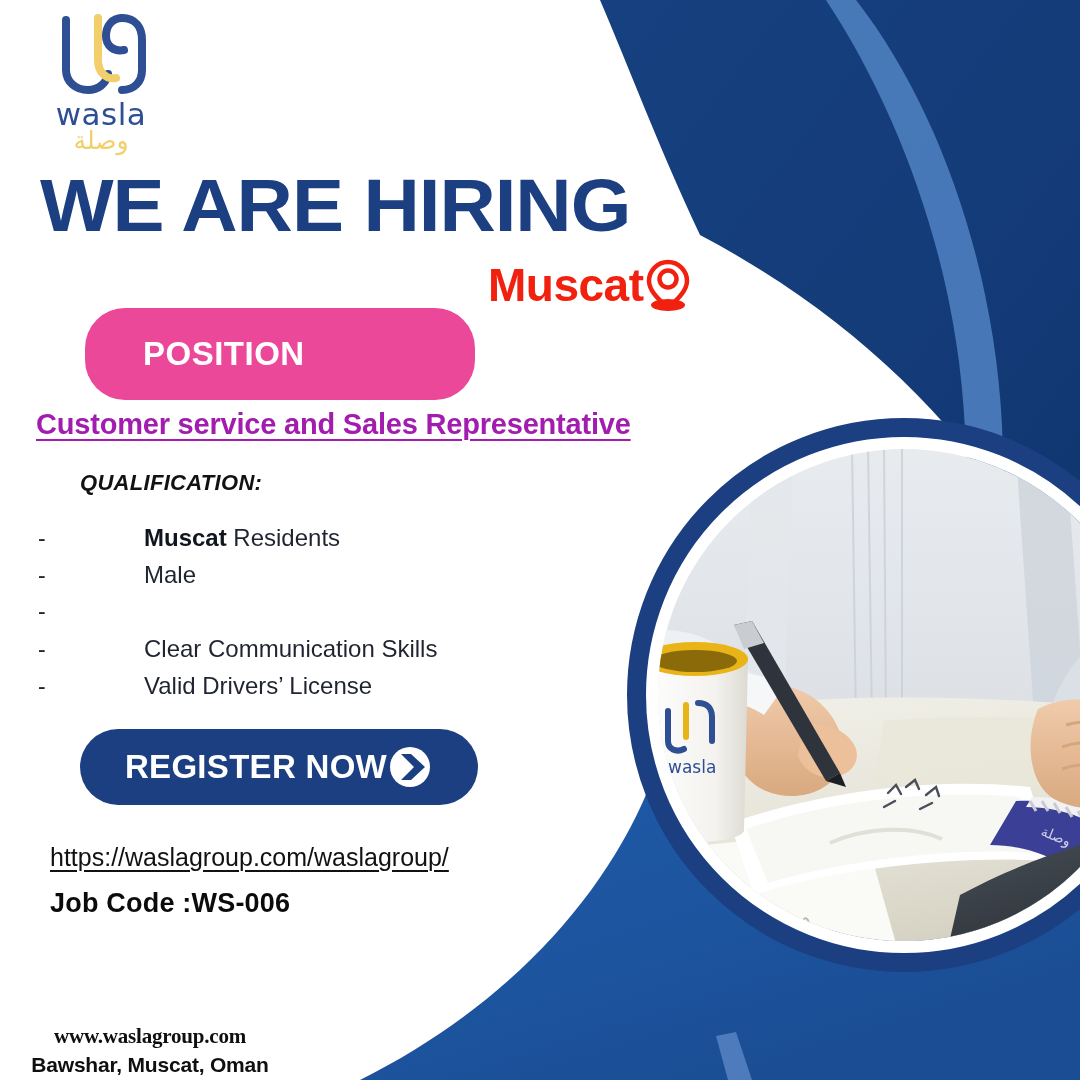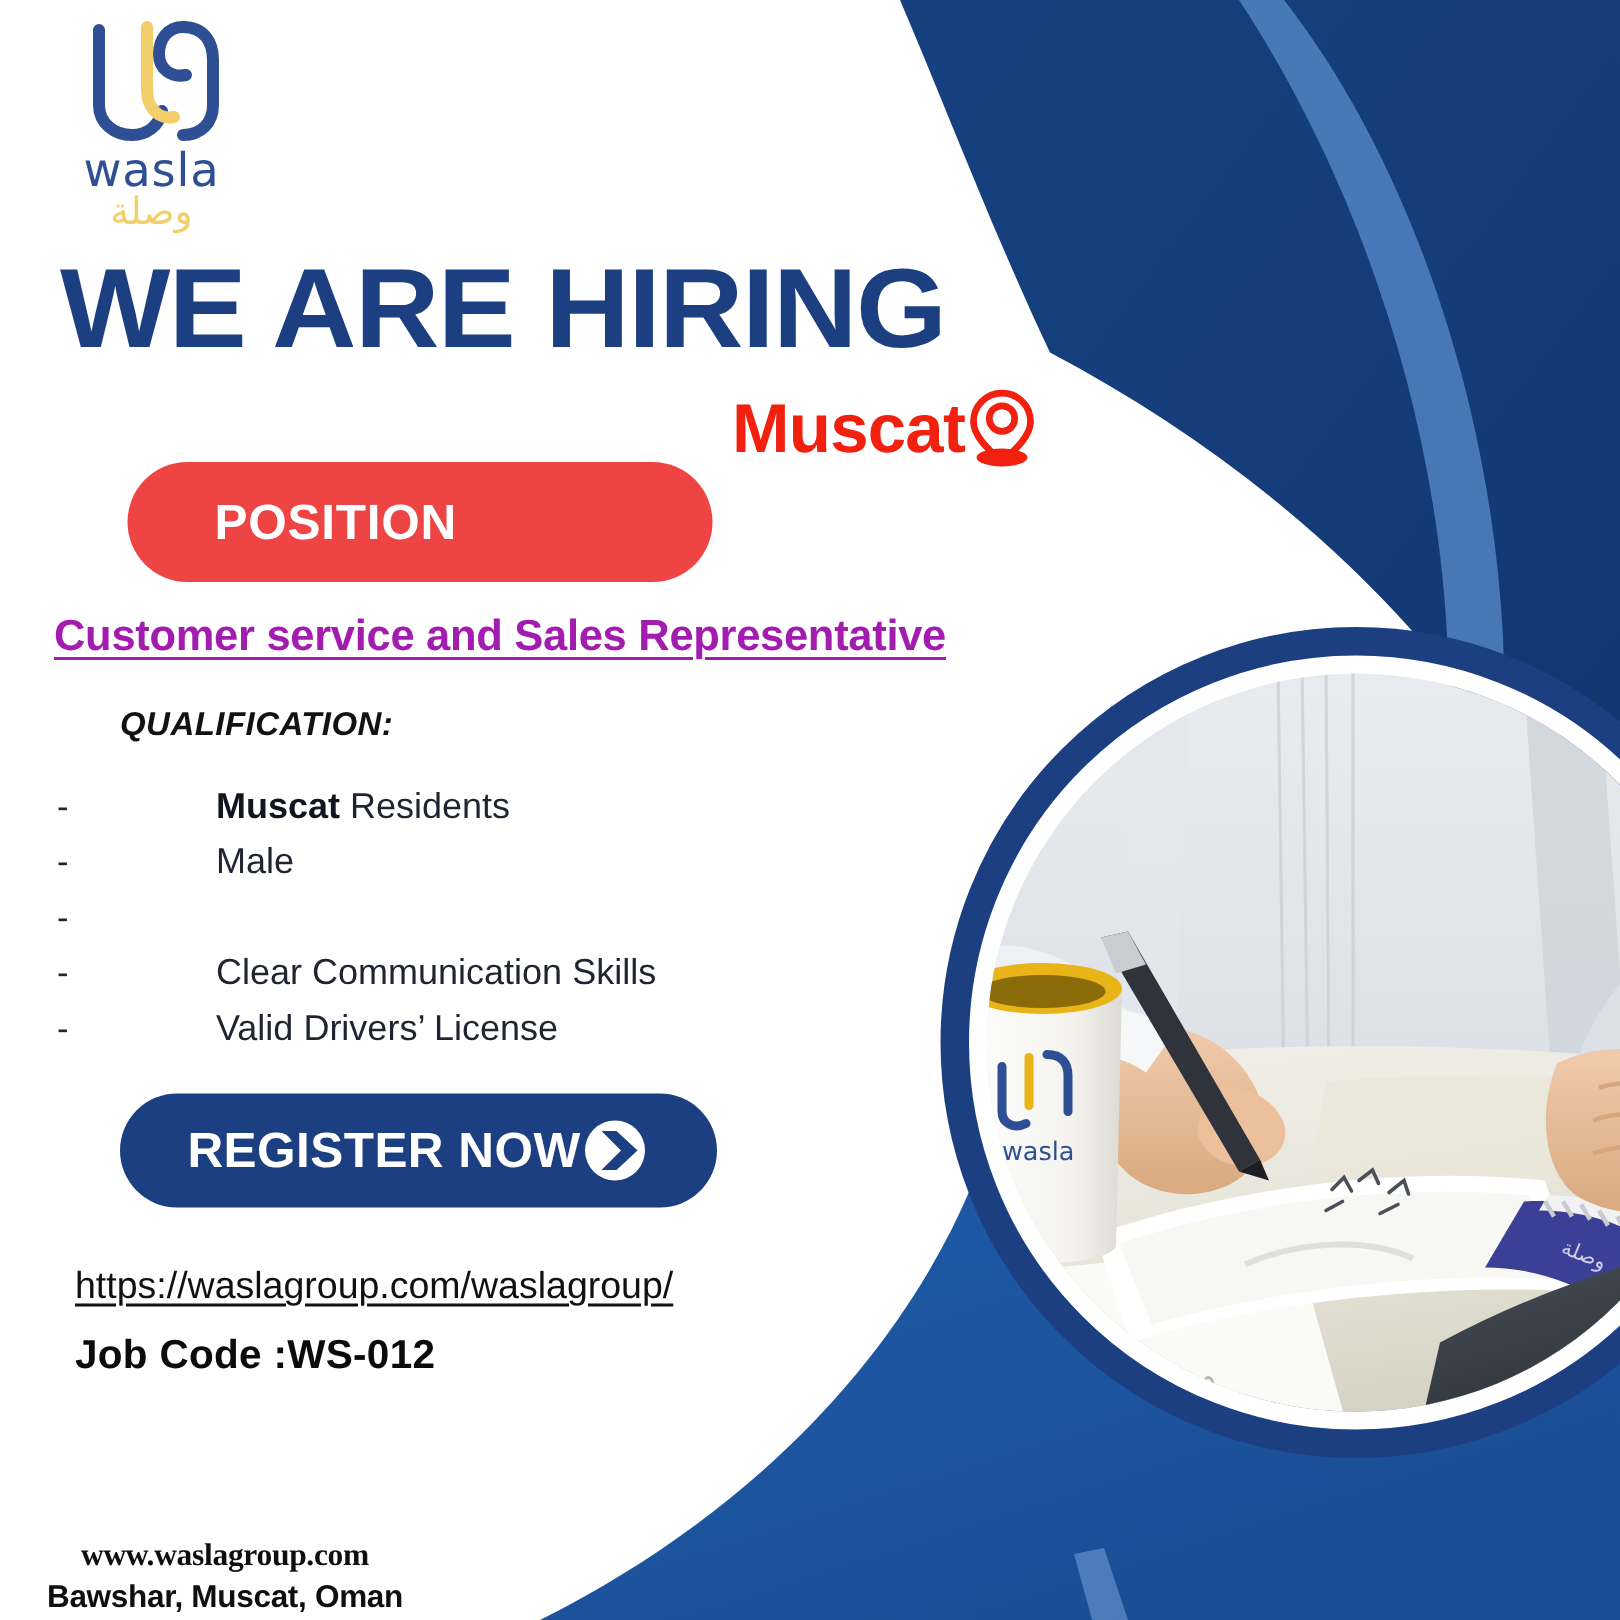--- a/index.html
+++ b/index.html
@@ -95,23 +95,23 @@
     height: 54px;
     display: block;
   }
 
   
   .position-pill {
     position: absolute;
     left: 85px;
     top: 308px;
     width: 390px;
-    height: 80px;
+    height: 92px;
     border-radius: 40px;
-    background: #ef4444;
+    background: #ec4899;
     display: flex;
     align-items: center;
   }
   .position-label {
     margin-left: 58px;
     font-family: "Liberation Sans", sans-serif;
     font-size: 33px;
     font-weight: bold;
     letter-spacing: 0.5px;
     color: #ffffff;
@@ -493,20 +493,20 @@
 
   <button class="register-btn">
     <span class="register-label">REGISTER NOW</span>
     <svg class="arrow-icon" viewBox="0 0 46 46">
       <circle cx="23" cy="23" r="20" fill="#ffffff"></circle>
       <path d="M 14 10 L 24 10 L 38 23 L 24 36 L 14 36 L 27 23 Z" fill="#1b3f80"></path>
     </svg>
   </button>
 
   <a class="apply-link" href="#">https://waslagroup.com/waslagroup/</a>
-  <div class="job-code">Job Code :WS-012</div>
+  <div class="job-code">Job Code :WS-006</div>
 
   <div class="footer">
     <div class="footer-site">www.waslagroup.com</div>
     <div class="footer-addr">Bawshar, Muscat, Oman</div>
   </div>
 
 </div>
 
 </body></html>

